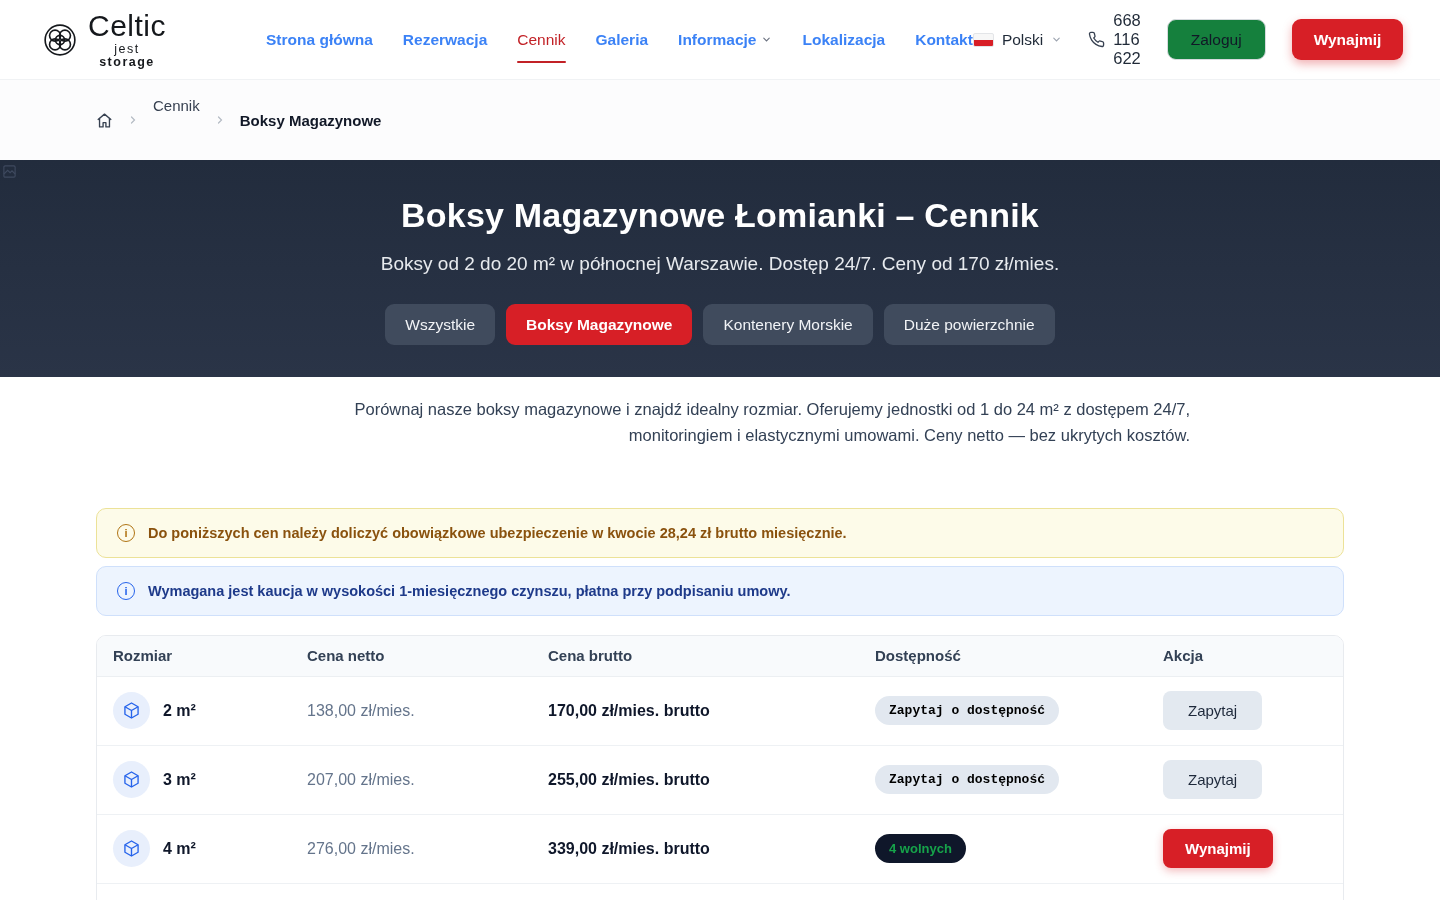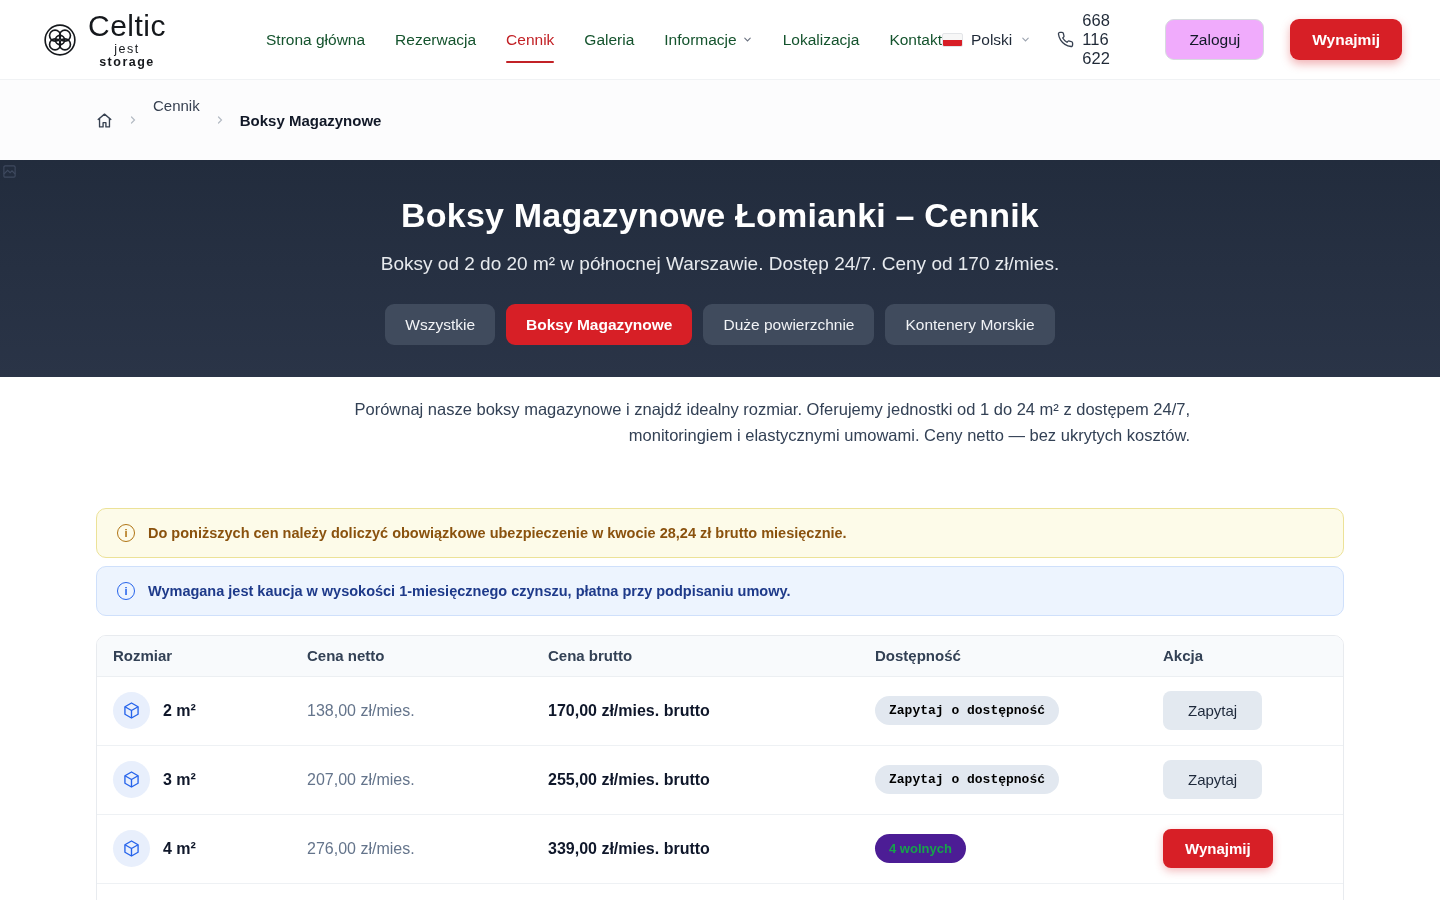--- a/index.html
+++ b/index.html
@@ -9,34 +9,34 @@
   
   .header { height:80px; background:#fff; display:flex; align-items:center;
     padding:0 38px; border-bottom:1px solid #f0f2f4; position:relative; z-index:5; }
   .logo { display:flex; align-items:center; gap:6px; cursor:pointer; }
   .logo-text { display:flex; flex-direction:column; line-height:1; }
   .logo-name { font-size:30px; font-weight:300; color:#15181c; letter-spacing:.5px; }
   .logo-tag { font-size:12.5px; color:#15181c; letter-spacing:1.5px; margin-top:2px; text-align:center; }
   .logo-tag b { font-weight:700; }
 
   .nav { display:flex; align-items:center; gap:30px; margin-left:100px; }
-  .nav-item { font-size:15.5px; color:#14532d; cursor:pointer; position:relative;
-    display:flex; align-items:center; gap:5px; white-space:nowrap; }
+  .nav-item { font-size:15.5px; color:#3b82f6; cursor:pointer; position:relative;
+    display:flex; align-items:center; gap:5px; white-space:nowrap;font-weight:bold; }
   .nav-item.active { color:#c22126; font-weight:500; }
   .nav-item.active::after { content:''; position:absolute; left:0; right:0; bottom:-14px;
     height:2px; background:#c22126; border-radius:2px; }
 
   .header-right { margin-left:auto; display:flex; align-items:center; gap:26px; }
   .lang { display:flex; align-items:center; gap:8px; cursor:pointer; font-size:15.5px; }
   .flag { width:21px; height:14px; border-radius:2px; overflow:hidden; border:1px solid #e3e5e8;
     background:linear-gradient(to bottom,#f7f7f7 0 50%,#d81e26 50% 100%); display:inline-block; }
   .phone { display:flex; align-items:center; gap:8px; font-size:16.5px; color:#1f2937; cursor:pointer; }
   .btn { display:inline-flex; align-items:center; justify-content:center; border-radius:9px;
     font-size:15.5px; cursor:pointer; border:none; font-family:inherit; }
-  .btn-outline { background:#f0abfc; border:1px solid #d6dade; color:#111827; height:41px; padding:8px 23px; }
+  .btn-outline { background:#15803d; border:1px solid #d6dade; color:#111827; height:41px; padding:8px 23px; }
   .btn-red { background:#d71f26; color:#fff; font-weight:700; height:41px; padding:0 22px;
     box-shadow:0 4px 10px rgba(215,31,38,.35); }
 
   
   .crumb-bar { height:80px; background:#fcfcfd; }
   .crumb-inner { width:1248px; margin:0 auto; height:100%; display:flex; align-items:center; gap:14px; }
   .crumb-link { font-size:15px; color:#374151; cursor:pointer; position:relative; top:-15px; }
   .crumb-sep { color:#9ca3af; display:flex; }
   .crumb-current { font-size:15px; font-weight:700; color:#111827; }
 
@@ -77,21 +77,21 @@
   .t-body-row { height:69px; border-bottom:1px solid #eef1f4; }
   .size-cell { display:flex; align-items:center; gap:13px; }
   .cube-wrap { width:37px; height:37px; border-radius:50%; background:#e8effc;
     display:flex; align-items:center; justify-content:center; flex:0 0 auto; }
   .size-label { font-size:16px; font-weight:700; color:#0f172a; }
   .netto { font-size:16px; color:#64748b; }
   .brutto { font-size:16px; font-weight:700; color:#0f172a; }
   .pill { display:inline-flex; align-items:center; border-radius:999px; padding:7px 14px;
     font-size:13px; font-weight:600; width:max-content; }
   .pill-gray { background:#e2e8f0; color:#000000;font-family:Liberation Mono, monospace; }
-  .pill-green { background:#4c1d95; color:#16a34a; }
+  .pill-green { background:#0f172a; color:#16a34a; }
   .row-btn { height:39px; border-radius:8px; display:inline-flex; align-items:center;
     padding:16px 25px; font-size:15px; cursor:pointer; width:max-content; border:none; font-family:inherit; }
   .row-btn-gray { background:#e3e9f0; color:#1e293b; }
   .row-btn-red { background:#d71f26; color:#fff; font-weight:700; padding:0 22px;
     box-shadow:0 3px 8px rgba(215,31,38,.3); }
 
   svg { display:block; }
 </style>
 </head>
 <body>
@@ -182,22 +182,22 @@
     <svg width="15" height="15" viewBox="0 0 24 24" fill="none" stroke="#55617a" stroke-width="1.8">
         <rect x="3" y="3" width="18" height="18" rx="2"></rect>
         <path d="M3 16l6-6 4 4 3-3 5 5"></path>
       </svg>
   </span>
   <div class="hero-title">Boksy Magazynowe Łomianki – Cennik</div>
   <div class="hero-sub">Boksy od 2 do 20 m² w północnej Warszawie. Dostęp 24/7. Ceny od 170 zł/mies.</div>
   <div class="hero-filters">
     <button class="chip">Wszystkie</button>
     <button class="chip active">Boksy Magazynowe</button>
+    <button class="chip">Kontenery Morskie</button>
     <button class="chip">Duże powierzchnie</button>
-    <button class="chip">Kontenery Morskie</button>
   </div>
 </div>
 
 <p class="intro">Porównaj nasze boksy magazynowe i znajdź idealny rozmiar. Oferujemy jednostki od 1 do 24 m² z dostępem 24/7, monitoringiem i elastycznymi umowami. Ceny netto — bez ukrytych kosztów.</p>
 
 <div class="alerts">
   <div class="alert alert-warning">
     <span class="info-ic">i</span>
     <span>Do poniższych cen należy doliczyć obowiązkowe ubezpieczenie w kwocie 28,24 zł brutto miesięcznie.</span>
   </div>

